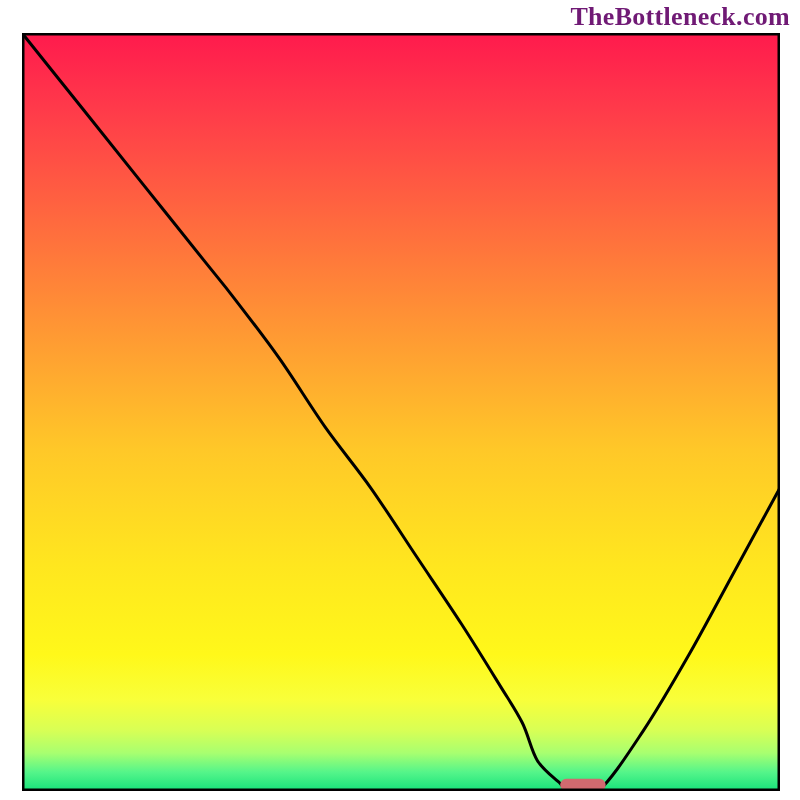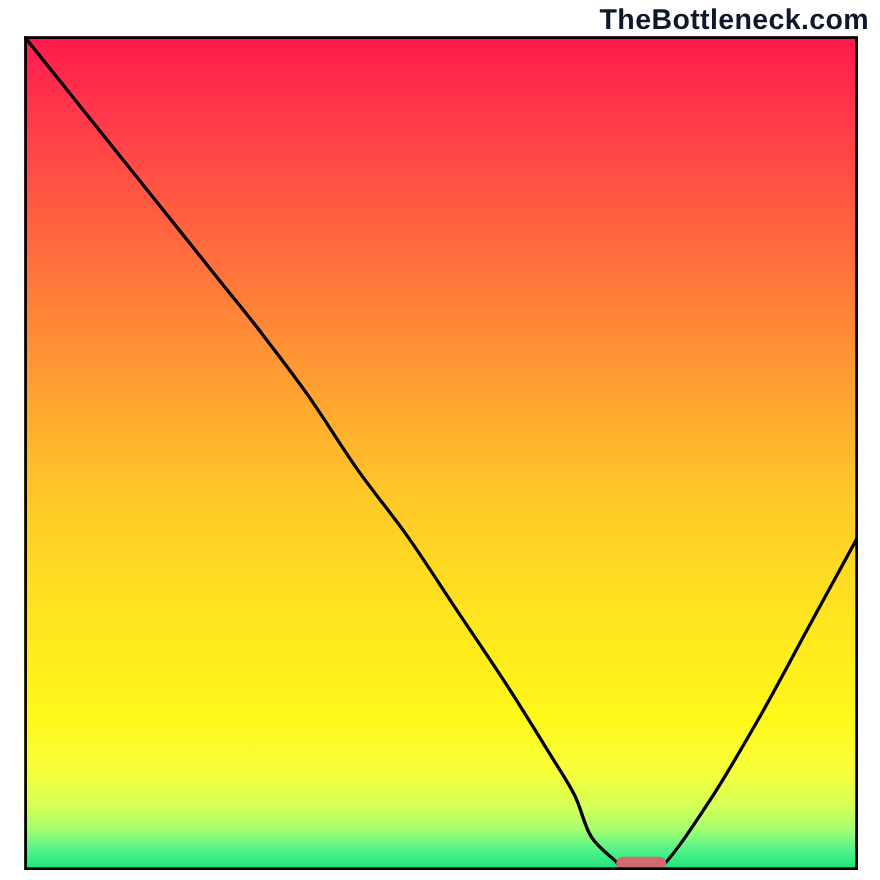--- a/index.html
+++ b/index.html
@@ -15,24 +15,25 @@
     position: relative;
     width: 800px;
     height: 800px;
   }
   .watermark {
     position: absolute;
     top: 2px;
     right: 10px;
     font-size: 26px;
     font-weight: 600;
-    color: #0f172a;
+    color: #701a75;
     letter-spacing: 0.3px;
     user-select: none;
     z-index: 10;
+    font-family: Liberation Serif, serif;
   }
   .plot-frame {
     position: absolute;
     left: 22px;
     top: 33px;
     width: 758px;
     height: 758px;
     box-sizing: border-box;
   }
   svg {

